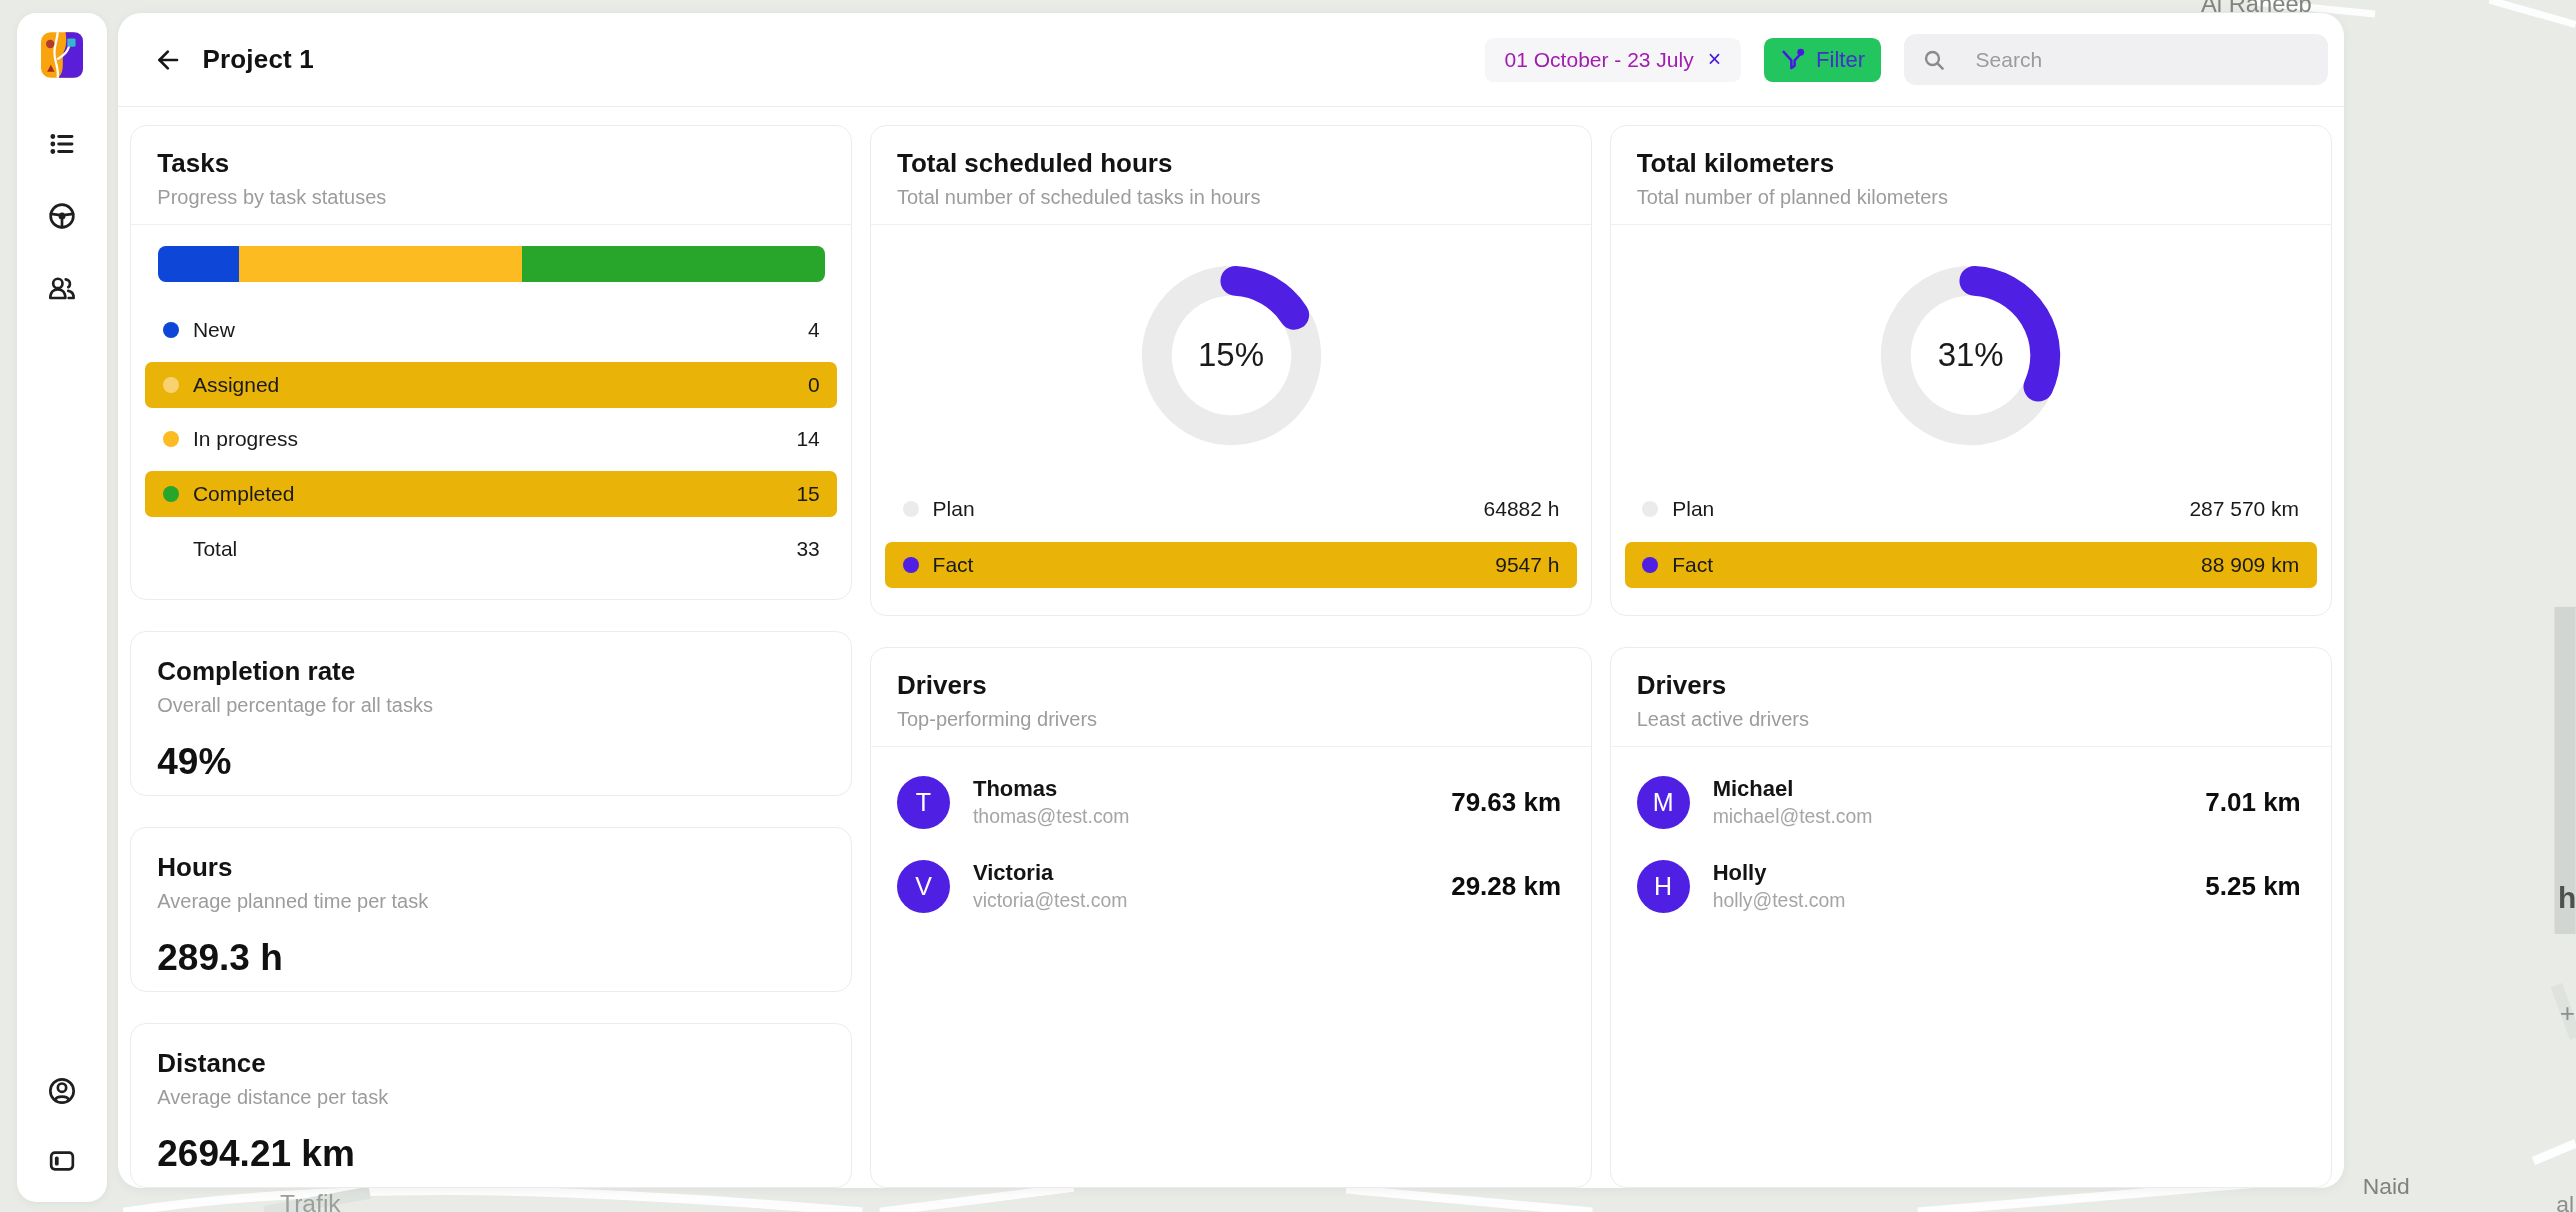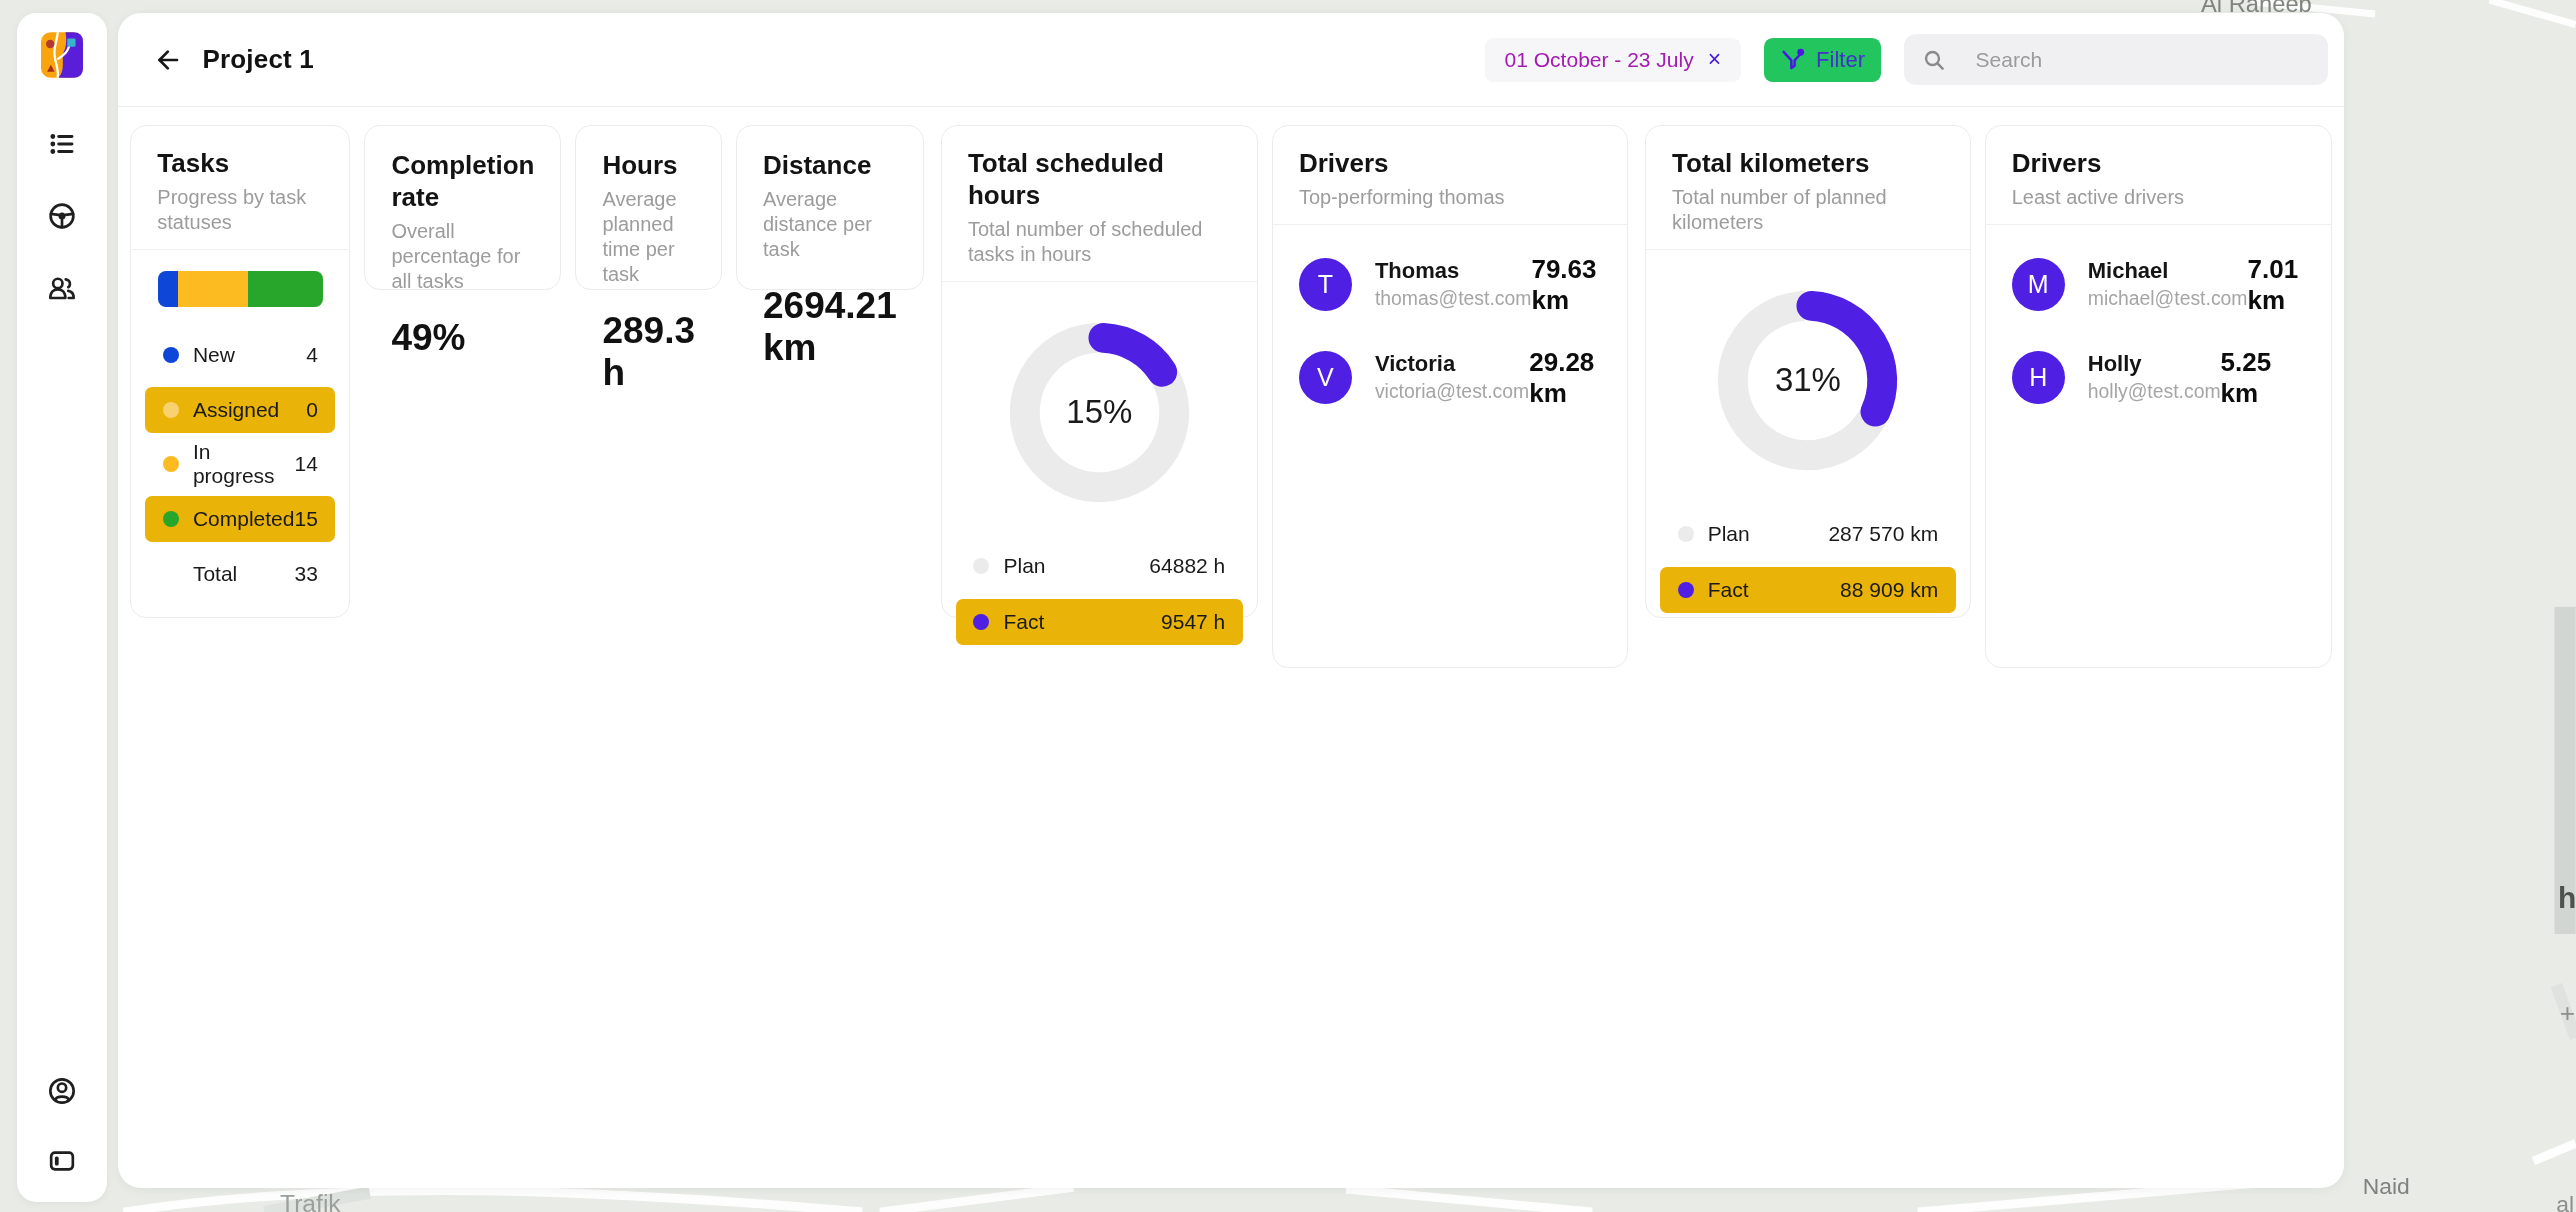--- a/index.html
+++ b/index.html
@@ -41,21 +41,21 @@
               padding:0 16px;gap:10.6px;cursor:pointer}
   .filter-btn .lbl{font-size:22px;font-weight:500;color:#4331c9}
   .search{width:424px;height:51px;background:#f0f0f2;border-radius:12px;display:flex;align-items:center;
           padding:0 17.6px;gap:28px;box-sizing:border-box}
   .search input{border:0;outline:0;background:transparent;font-size:21px;flex:1;
                 font-family:inherit;color:#333}
   .search input::placeholder{color:#9b9b9b}
   
   .content{position:absolute;left:0;right:0;top:95px;bottom:0;padding:16.7px 12.3px 0 12.3px;
            display:flex;gap:17.6px;box-sizing:border-box}
-  .col{display:flex;flex-direction:row;gap:14px;width:793px}
+  .col{display:flex;flex-direction:column;gap:31px;width:793px}
   .card{background:#fff;border:1.3px solid #ececee;border-radius:16px;box-sizing:border-box}
   .card-head{padding:21px 26px 14px;border-bottom:0.9px solid #efeff1}
   .card-title{font-size:26px;font-weight:700;color:#131313;line-height:32px}
   .card-sub{margin-top:6.2px;font-size:20px;color:#9c9c9c;line-height:25px}
   
   .tasks-body{padding:21px 14px 0}
   .stack-bar{height:36px;border-radius:8px;overflow:hidden;display:flex;margin:0 12.3px}
   .stack-bar .seg{height:100%}
   .legend{margin-top:25px;display:flex;flex-direction:column;gap:8.8px}
   .lrow{height:46px;border-radius:7px;display:flex;align-items:center;padding:0 17.6px}
@@ -289,21 +289,21 @@
               <span class="lab">Fact</span>
               <span class="val">9547 h</span>
             </div>
           </div>
         </div>
       </section>
 
       <section class="card" style="height:543px">
         <div class="card-head">
           <div class="card-title">Drivers</div>
-          <div class="card-sub">Top-performing thomas</div>
+          <div class="card-sub">Top-performing drivers</div>
         </div>
         <div class="drv-body">
           <div class="drv-row">
             <div class="avatar" style="background: rgb(79, 31, 228);">T</div>
             <div class="drv-meta">
               <span class="drv-name">Thomas</span>
               <span class="drv-mail">thomas@test.com</span>
             </div>
             <span class="drv-val">79.63 km</span>
           </div>

